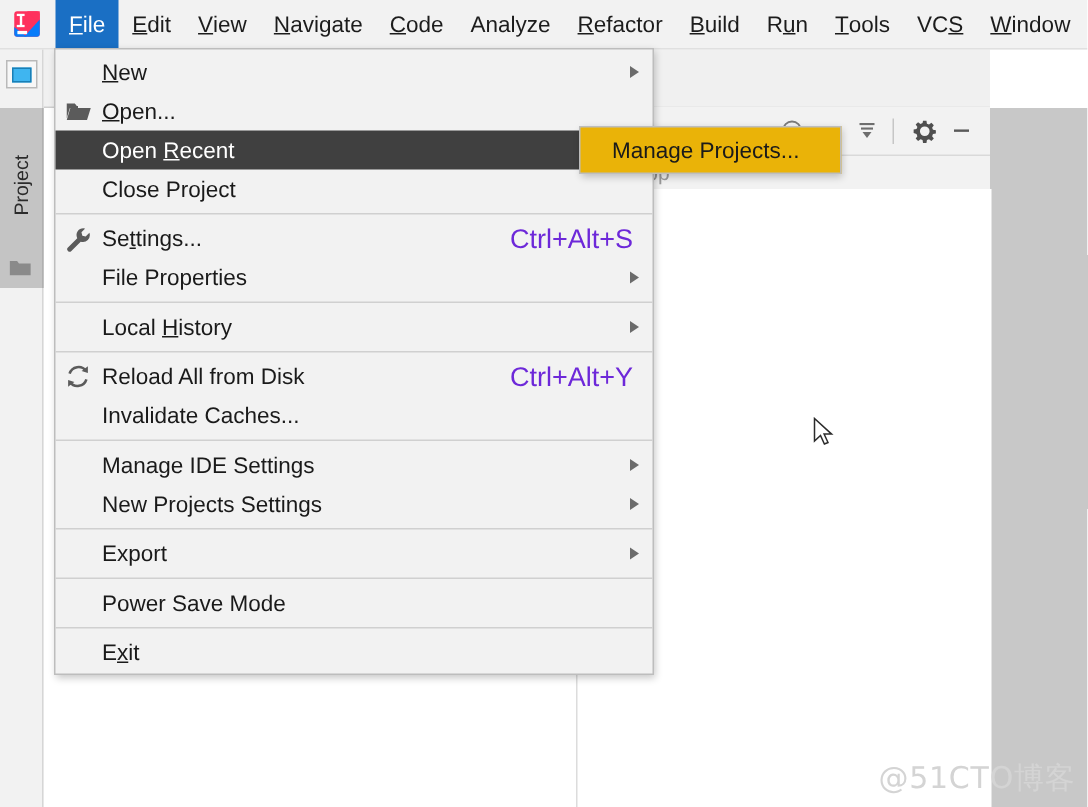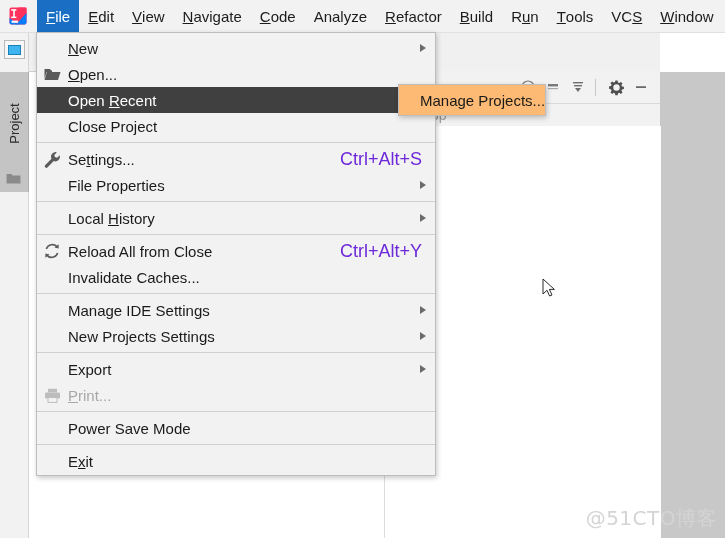--- a/index.html
+++ b/index.html
@@ -220,23 +220,23 @@
 
   .msep {
     height: 1px;
     background: #d0d0d0;
     margin: 3px 0;
   }
 
   
   .submenu {
     position: absolute;
-    left: 398px; top: 84px;
-    width: 148px;
-    background: #fdba74;
+    left: 386px; top: 84px;
+    width: 175px;
+    background: #eab308;
     border: 1px solid #bdbdbd;
     box-sizing: border-box;
     box-shadow: 1px 2px 5px rgba(0,0,0,0.22);
     padding: 2px 0;
   }
   .submenu .mi .mlabel { padding-left: 21px; }
 
   
   .cursor {
     position: absolute;
@@ -388,49 +388,39 @@
       <div class="msep"></div>
       <div class="mi">
         <span class="ico">
           <svg width="16" height="16" viewBox="0 0 16 16">
             <path d="M13.4 4.3A6.2 6.2 0 0 0 2.4 6.1" fill="none" stroke="#5b5b5b" stroke-width="1.7"></path>
             <path d="M2.6 11.7a6.2 6.2 0 0 0 11-1.8" fill="none" stroke="#5b5b5b" stroke-width="1.7"></path>
             <polygon points="14.6,1.2 14.6,5.6 10.4,4.4" fill="#5b5b5b"></polygon>
             <polygon points="1.4,14.8 1.4,10.4 5.6,11.6" fill="#5b5b5b"></polygon>
           </svg>
         </span>
-        <span class="mlabel">Reload All from Close</span>
+        <span class="mlabel">Reload All from Disk</span>
         <span class="accel">Ctrl+Alt+Y</span>
       </div>
       <div class="mi">
         <span class="mlabel">Invalidate Caches...</span>
       </div>
       <div class="msep"></div>
       <div class="mi">
         <span class="mlabel">Manage IDE Settings</span>
         <span class="arrow"></span>
       </div>
       <div class="mi">
         <span class="mlabel">New Projects Settings</span>
         <span class="arrow"></span>
       </div>
       <div class="msep"></div>
       <div class="mi">
         <span class="mlabel">Export</span>
         <span class="arrow"></span>
-      </div>
-      <div class="mi disabled">
-        <span class="ico">
-          <svg width="17" height="15" viewBox="0 0 17 15">
-            <rect x="4" y="0.8" width="9" height="3.6" fill="#bdbdbd"></rect>
-            <rect x="1" y="4.6" width="15" height="6" rx="1" fill="#bdbdbd"></rect>
-            <rect x="4" y="9.4" width="9" height="5" fill="#f2f2f2" stroke="#bdbdbd" stroke-width="1"></rect>
-          </svg>
-        </span>
-        <span class="mlabel"><span class="mnem">P</span>rint...</span>
       </div>
       <div class="msep"></div>
       <div class="mi">
         <span class="mlabel">Power Save Mode</span>
       </div>
       <div class="msep"></div>
       <div class="mi">
         <span class="mlabel">E<span class="mnem">x</span>it</span>
       </div>
     </div>

